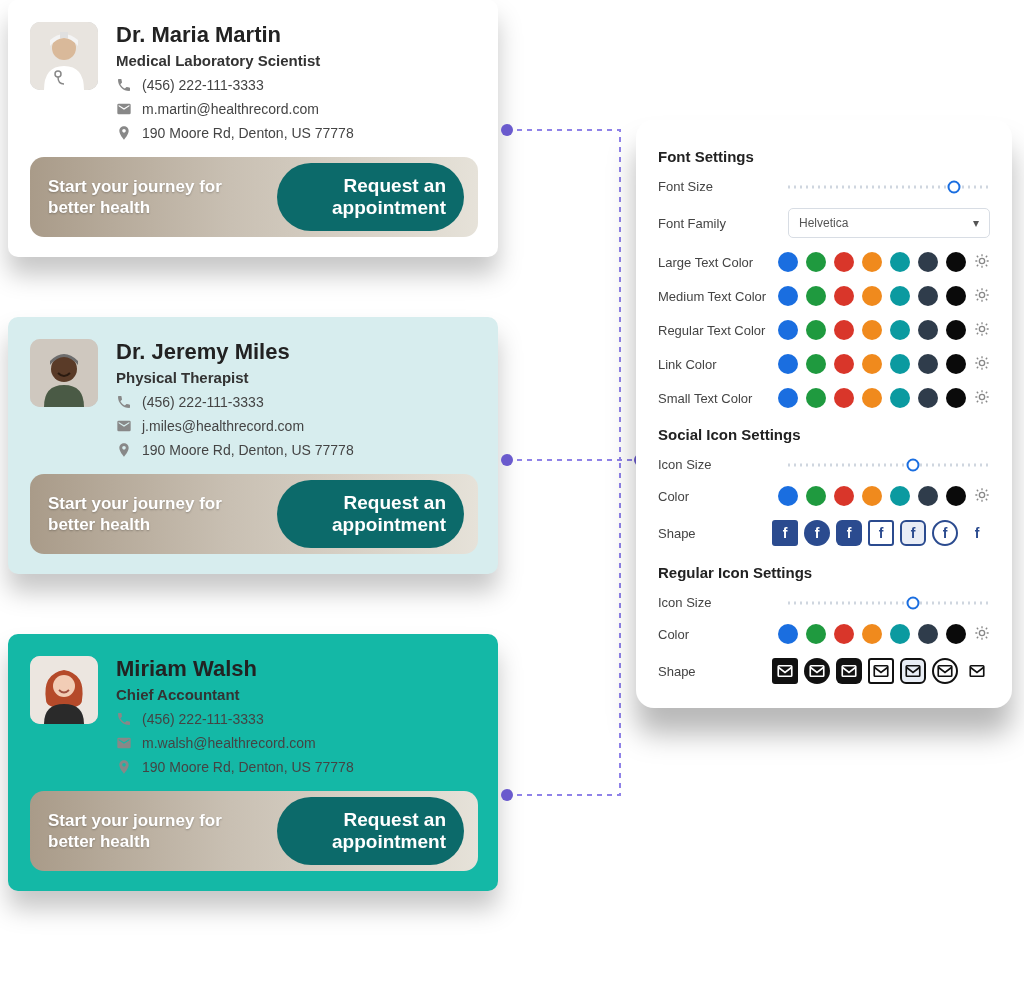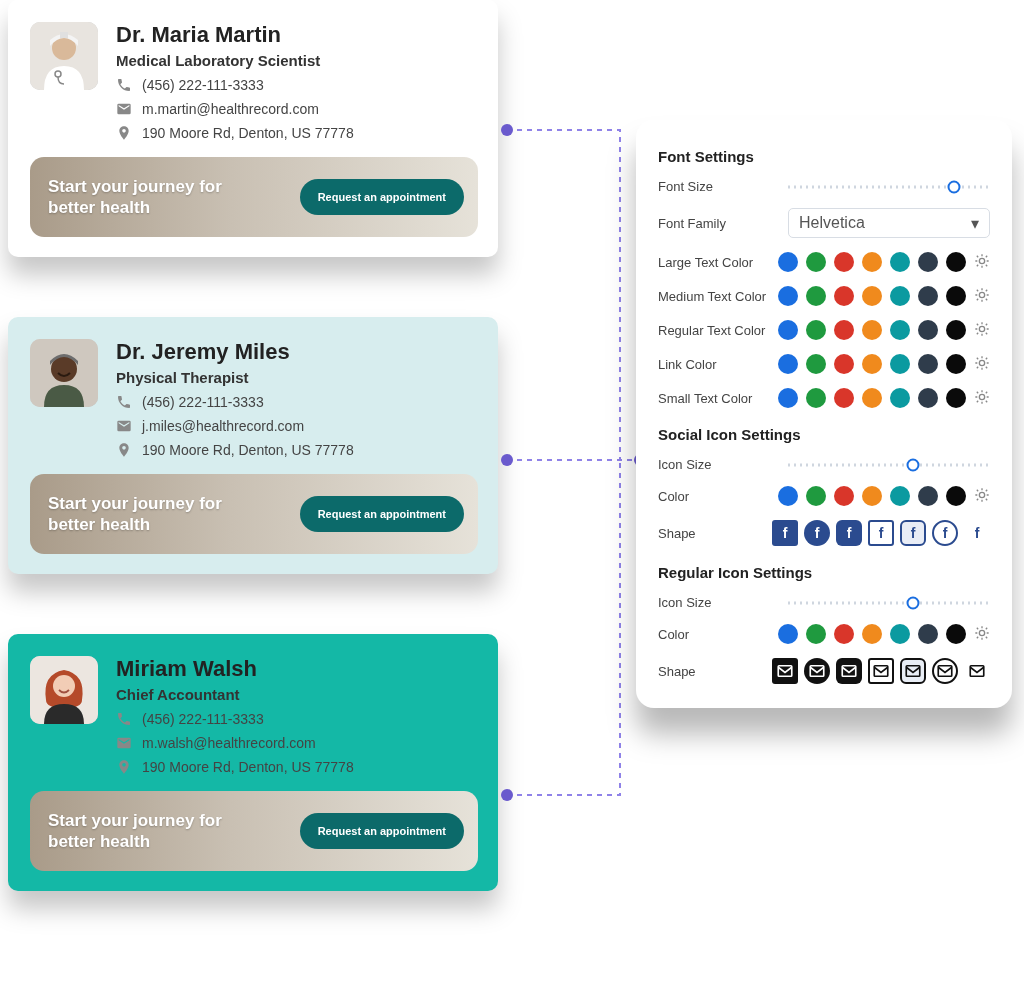--- a/index.html
+++ b/index.html
@@ -58,21 +58,21 @@
     gap:39px;
   }
   .banner .tag {
     color:#fff; font-weight:700; font-size:17px; line-height:1.25;
     max-width: 200px;
     text-shadow: 0 1px 2px rgba(0,0,0,.25);
   }
   .banner .cta {
     background:#0c6a6a; color:#fff; font-weight:700;
     border:none; border-radius: 999px;
-    padding: 12px 18px; font-size:11px; cursor:pointer;
+    padding: 12px 18px; font-size:19px; cursor:pointer;text-align:right;
   }
 
   
   .connectors {
     position:absolute;
     left: 500px;
     top: 0;
     width: 150px;
     height: 940px;
     pointer-events: none;
@@ -105,21 +105,21 @@
     transform: translateY(-50%);
   }
   .slider .knob {
     position:absolute; top:50%; transform:translate(-50%,-50%);
     width:13px; height:13px; border-radius:50%;
     background:#fff; border:2px solid #1a6ee0;
   }
   .select {
     flex:1; border:1px solid #d8dde4; border-radius:5px; height:30px;
     display:flex; align-items:center; justify-content:space-between;
-    padding:0 10px; font-size:16px; color:#555; background:#fff;
+    padding:0 10px; font-size:12px; color:#555; background:#fff;
   }
   .swatches { display:flex; gap:8px; align-items:center; }
   .sw { width:20px; height:20px; border-radius:50%; cursor:pointer; }
   .picker-ic { width:16px; height:16px; color:#888; cursor:pointer; }
 
   .shapes { display:flex; gap:6px; align-items:center; }
   .shape {
     width:26px; height:26px; display:flex; align-items:center; justify-content:center;
     font-size:14px; font-weight:800; cursor:pointer; color:#2b4b8f;
     border-radius:4px;

